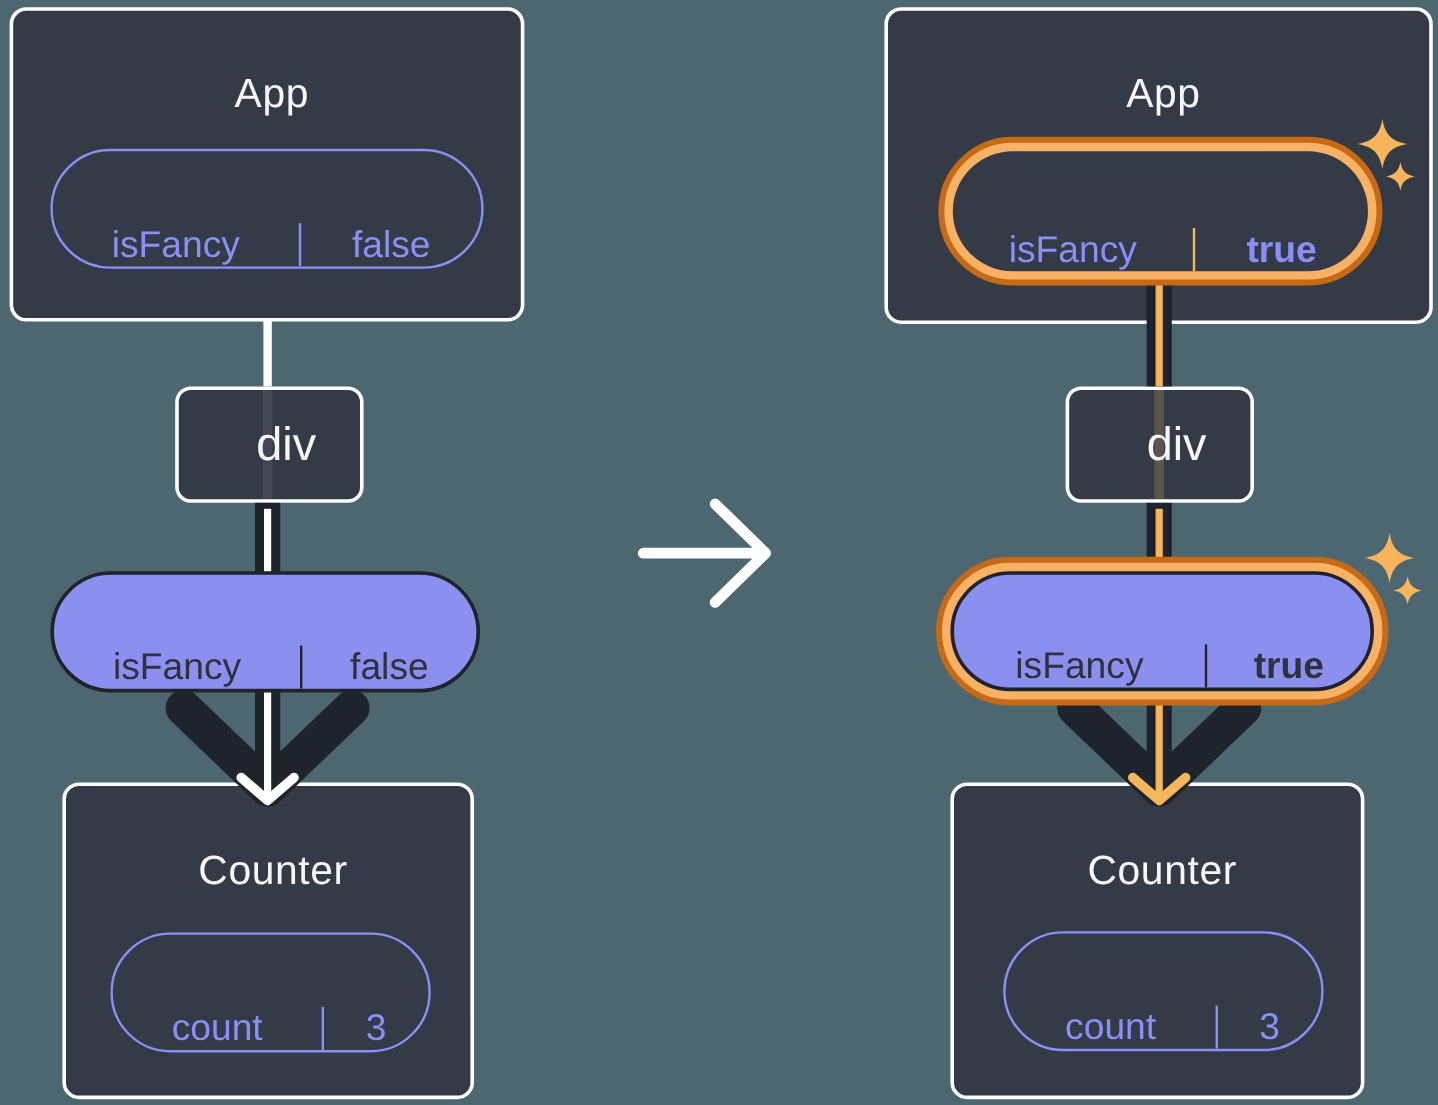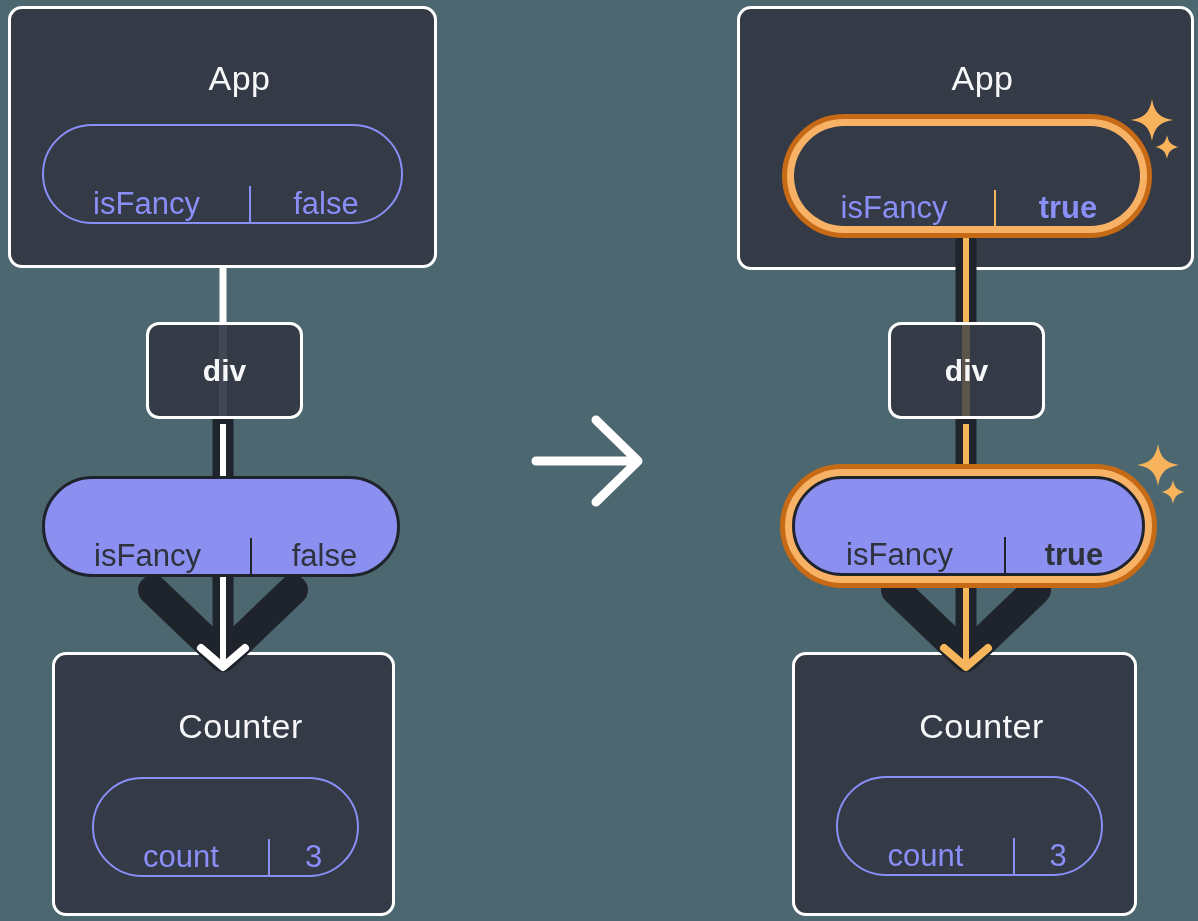--- a/index.html
+++ b/index.html
@@ -12,41 +12,41 @@
   body{font-family:"Liberation Sans", sans-serif; background:var(--background);}
   .canvas{position:relative; width:1198px; height:921px; background:var(--background); overflow:hidden;}
 
   
   .layer1{position:absolute; z-index:1;}
   .overlay{position:absolute; left:0; top:0; z-index:2; pointer-events:none;}
   .layer3{position:absolute; z-index:3;}
 
   
   .comp-box{box-sizing:border-box; background:var(--box-fill); border:3px solid var(--box-border); border-radius:14px;}
-  .comp-title{position:absolute; left:17px; width:100%; text-align:center; color:var(--title-text);
+  .comp-title{position:absolute; left:4px; width:100%; text-align:center; color:var(--title-text);
               font-size:34px; font-weight:500; letter-spacing:0.5px;}
 
   
   .pill{box-sizing:border-box; display:flex; align-items:flex-end; border-radius:52px; overflow:hidden;}
   .pill .cell{display:flex; align-items:center; justify-content:center; font-size:31px;}
   .pill-outline{border:2.5px solid var(--purple); color:var(--purple); background:transparent;}
   .pill-outline .cell-name{border-right:2px solid var(--purple);}
   .pill-filled{border:3px solid var(--connector-dark); background:var(--pill-fill); color:var(--pill-text-dark);}
   .pill-filled .cell-name{border-right:2.5px solid var(--connector-dark);}
   .bold-val{font-weight:700;}
 
   
   .hl-ring{box-sizing:border-box; border:5px solid var(--highlight-outer); background:var(--highlight-inner);
            border-radius:64px; padding:7px;}
   .hl-ring .pill{width:100%; height:100%; border-radius:52px;}
   .pill-dark-inner{background:var(--box-fill); color:var(--purple); border:none;}
   .pill-dark-inner .cell-name{border-right:2px solid var(--highlight-line);}
 
   .div-label{display:flex; align-items:center; justify-content:center; color:var(--title-text);
-             font-size:30px; font-weight:700;}
+             font-size:39px; font-weight:400;padding-left:14px;}
 
   
   .f-white{fill:#FFFFFF;} .f-dark{fill:var(--connector-dark);}
   .f-orangeL{fill:var(--highlight-line);} .f-sparkle{fill:var(--sparkle);}
   .s-dark{stroke:var(--connector-dark); stroke-width:30; fill:none; stroke-linecap:round; stroke-linejoin:round;}
   .s-white{stroke:#FFFFFF; stroke-width:8; fill:none; stroke-linecap:round; stroke-linejoin:round;}
   .s-orangeL{stroke:var(--highlight-line); stroke-width:8; fill:none; stroke-linecap:round; stroke-linejoin:round;}
   .s-arrow{stroke:#FFFFFF; stroke-width:9; fill:none; stroke-linecap:round; stroke-linejoin:round;}
 </style>
 </head>

